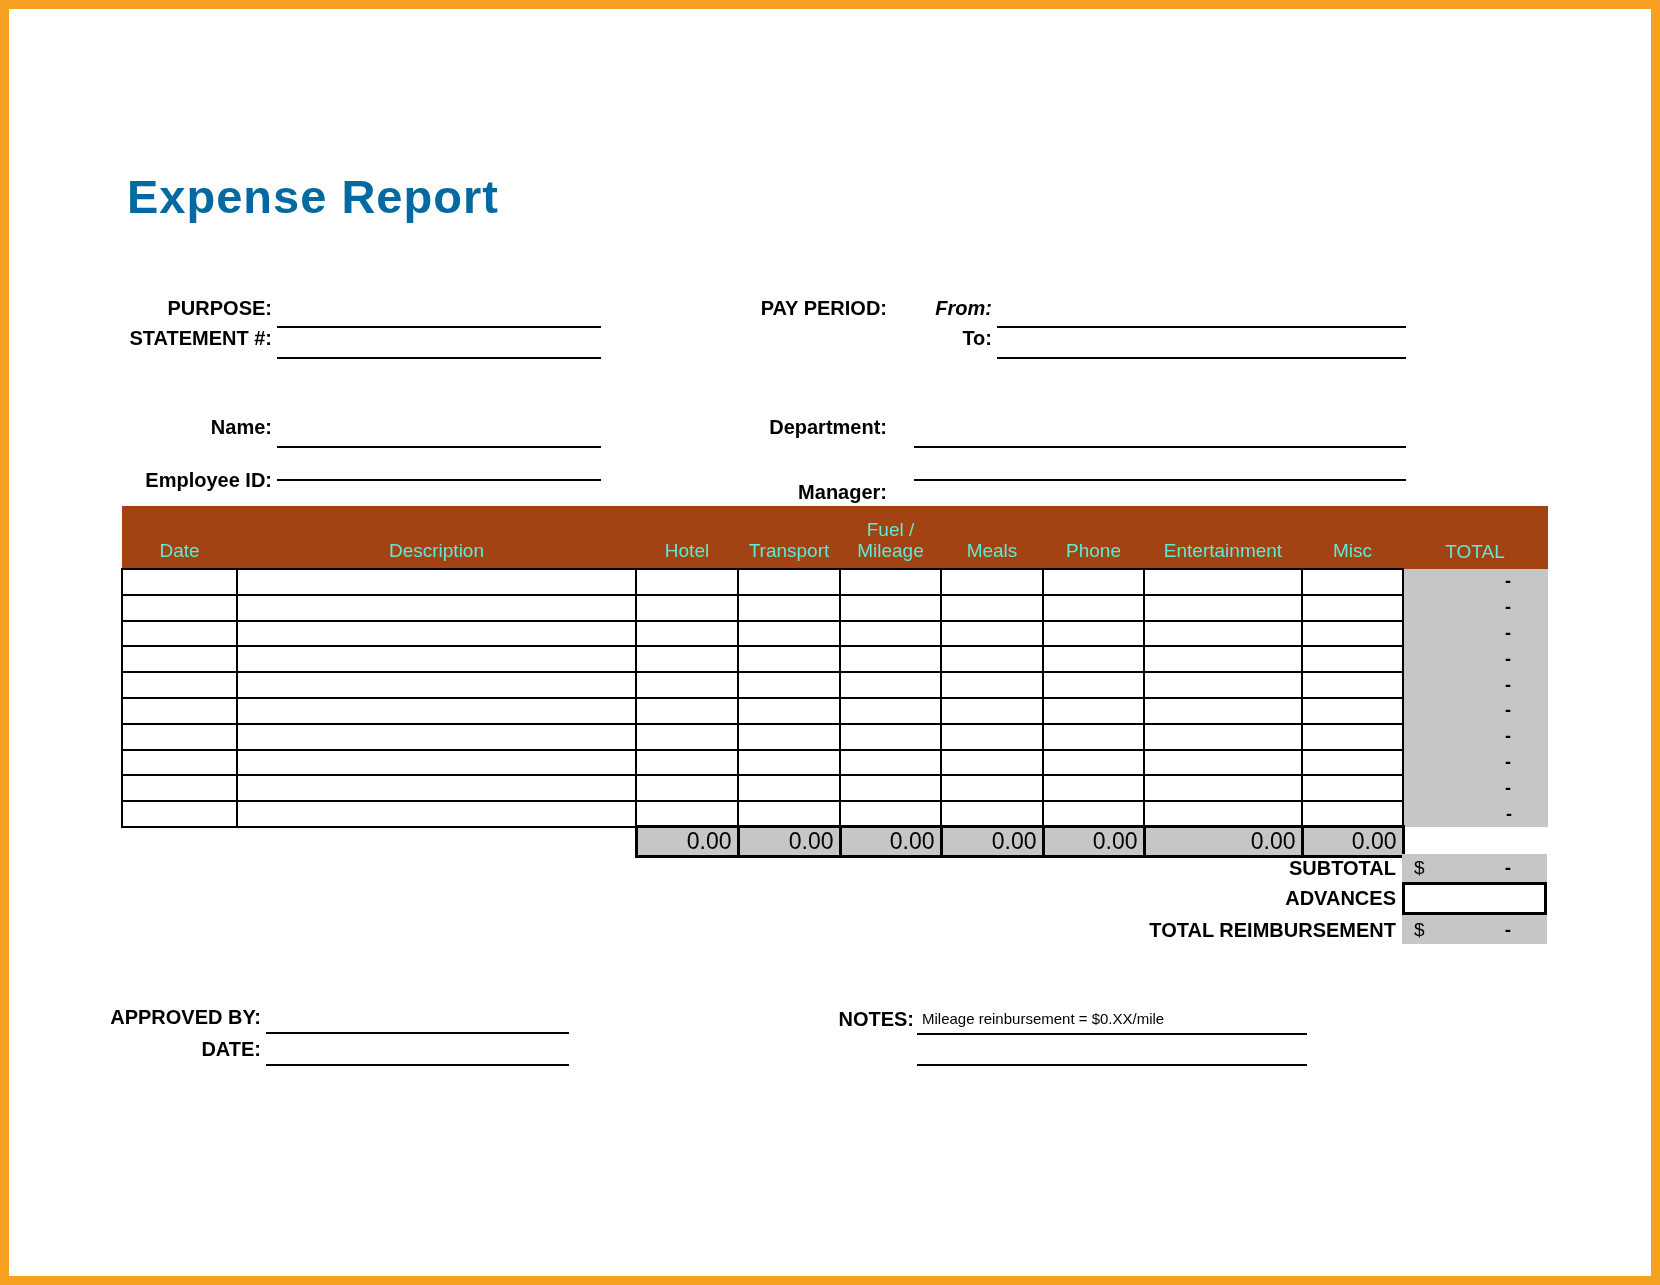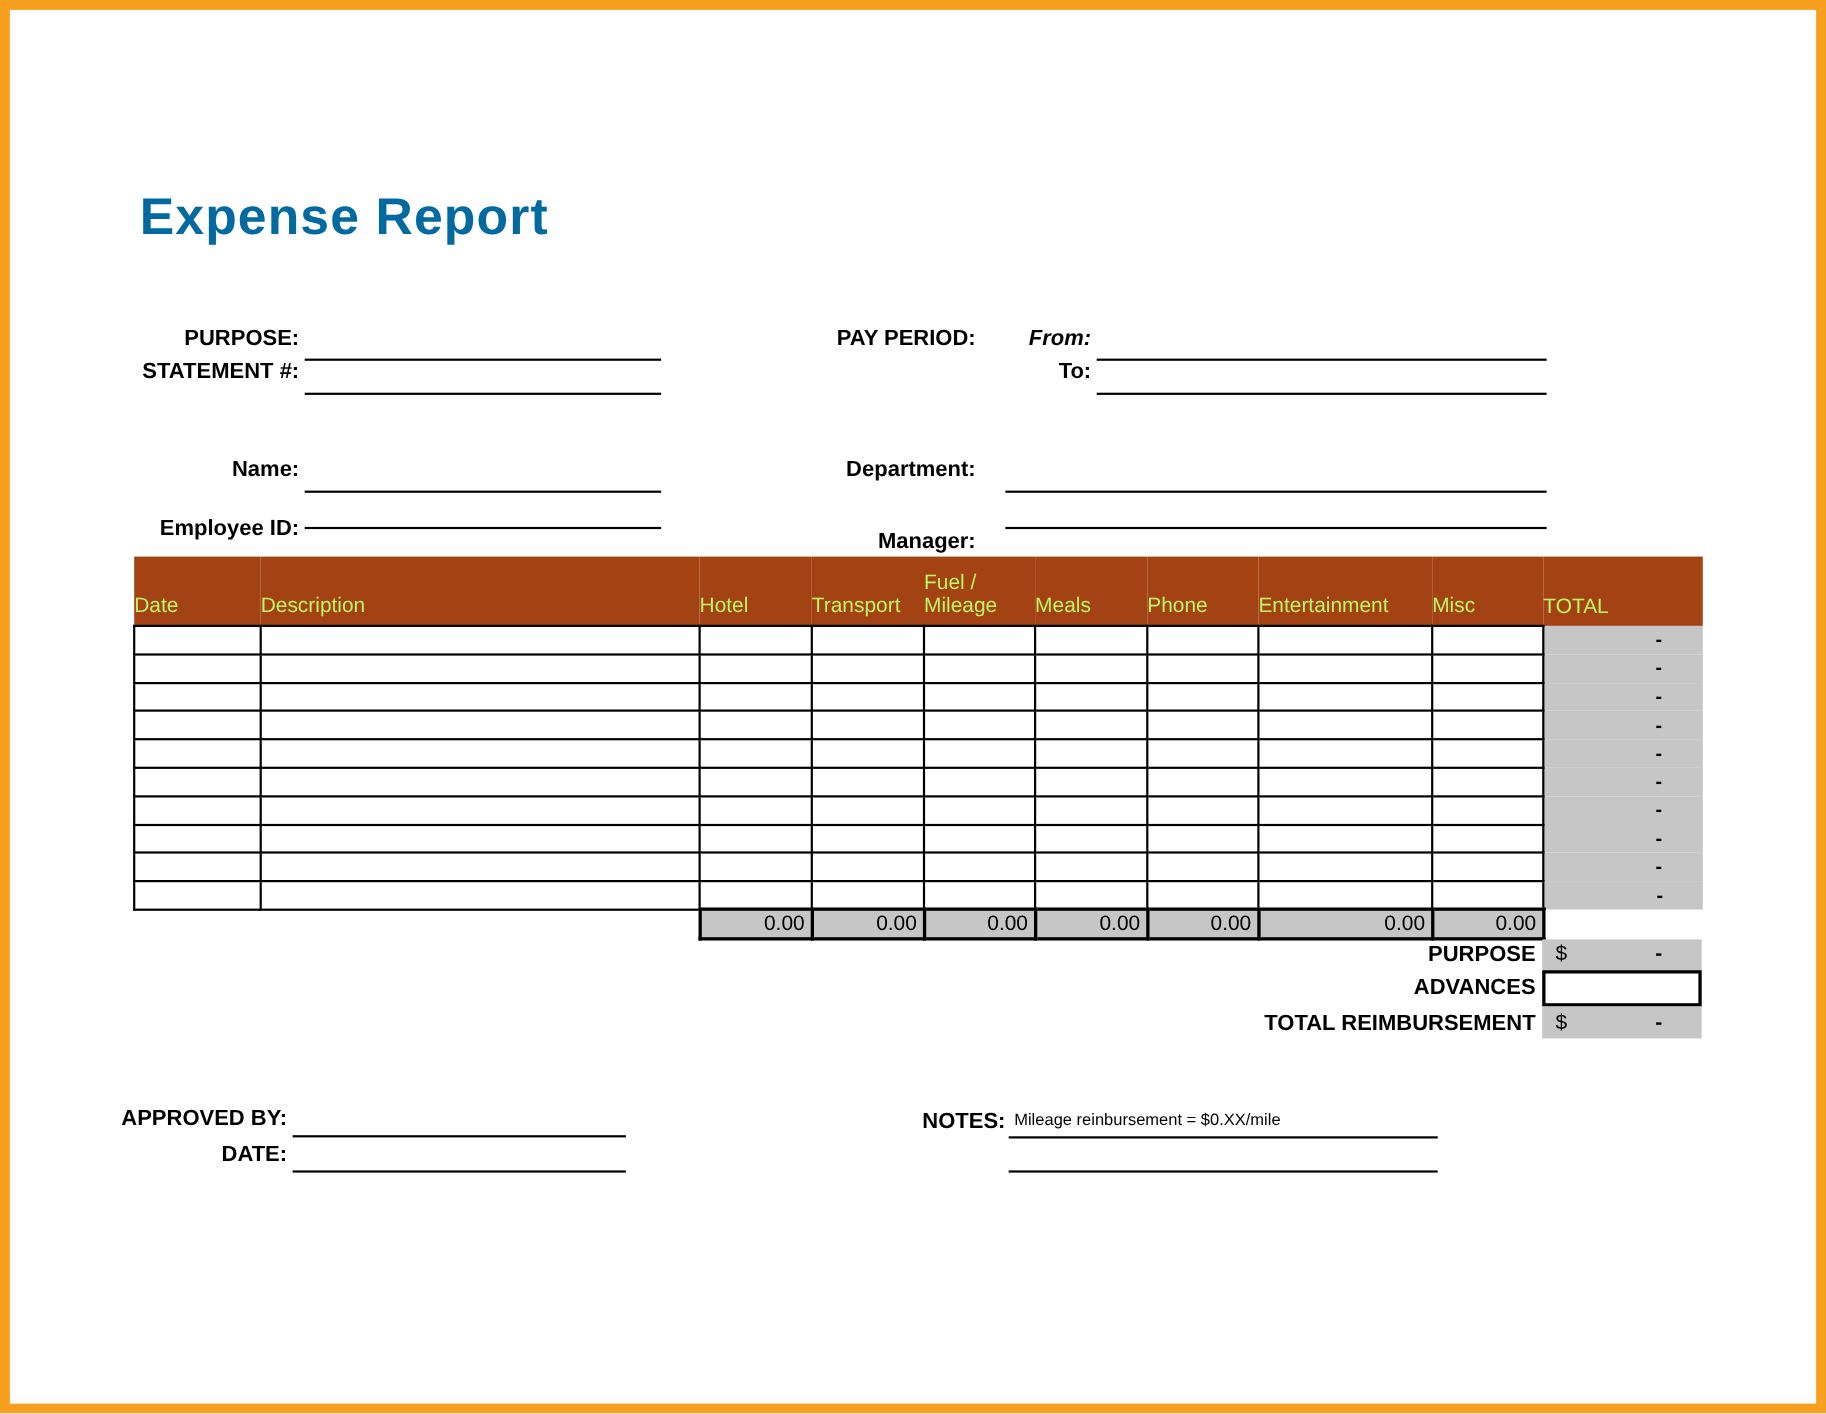--- a/index.html
+++ b/index.html
@@ -20,35 +20,35 @@
   .ul { position:absolute; height:2px; background:#000; }
 
   
   table.exp {
     position:absolute; left:112px; top:497px; width:1426px;
     border-collapse:collapse; table-layout:fixed;
     font-family:"Liberation Sans","DejaVu Sans",sans-serif;
   }
   table.exp thead tr { height:63px; }
   table.exp thead th {
-    background:#A34212; color:#bef264; font-weight:400; font-size:19px;
-    vertical-align:bottom; padding:0 0 7px 0; text-align:left; border:none;
+    background:#A34212; color:#5eead4; font-weight:400; font-size:19px;
+    vertical-align:bottom; padding:0 0 7px 0; text-align:center; border:none;
     line-height:21px;
   }
   tr.body-row { height:25.8px; }
   tr.body-row td.c { border:2px solid #000; background:#fff; }
   tr.body-row td.total-c {
     border:none; background:#C6C6C6; text-align:right; padding-right:36px;
     font-weight:700; font-size:18px;
   }
   tr.totals-row { height:27px; }
   tr.totals-row td.blank { border:none; background:#fff; }
   tr.totals-row td.sum {
     border:3px solid #000; background:#C6C6C6; text-align:right;
-    padding-right:5px; font-size:19px;margin-top:44px;
+    padding-right:5px; font-size:23px;margin-top:44px;
   }
   tr.totals-row td.blank-end { border:none; background:#fff; }
 
   
   .sumlbl { left:900px; width:487px; }
   .sumbox {
     position:absolute; left:1393px; width:145px; display:flex;
     justify-content:space-between; align-items:center; font-size:19px;
   }
   .box-subtotal { top:845px; height:28px; background:#C6C6C6; padding:0 36px 0 12px; }
@@ -253,21 +253,21 @@
         <td class="sum">0.00</td>
         <td class="sum">0.00</td>
         <td class="sum">0.00</td>
         <td class="sum">0.00</td>
         <td class="sum">0.00</td>
         <td class="blank-end"></td>
       </tr>
     </tbody>
   </table>
 
-  <div class="lbl sumlbl" style="top:848px;">PURPOSE</div>
+  <div class="lbl sumlbl" style="top:848px;">SUBTOTAL</div>
   <div class="sumbox box-subtotal">
     <span>$</span>
     <span class="dash">-</span>
   </div>
 
   <div class="lbl sumlbl" style="top:878px;">ADVANCES</div>
   <div class="sumbox box-advances"></div>
 
   <div class="lbl sumlbl" style="top:910px;">TOTAL REIMBURSEMENT</div>
   <div class="sumbox box-totalreimb">

